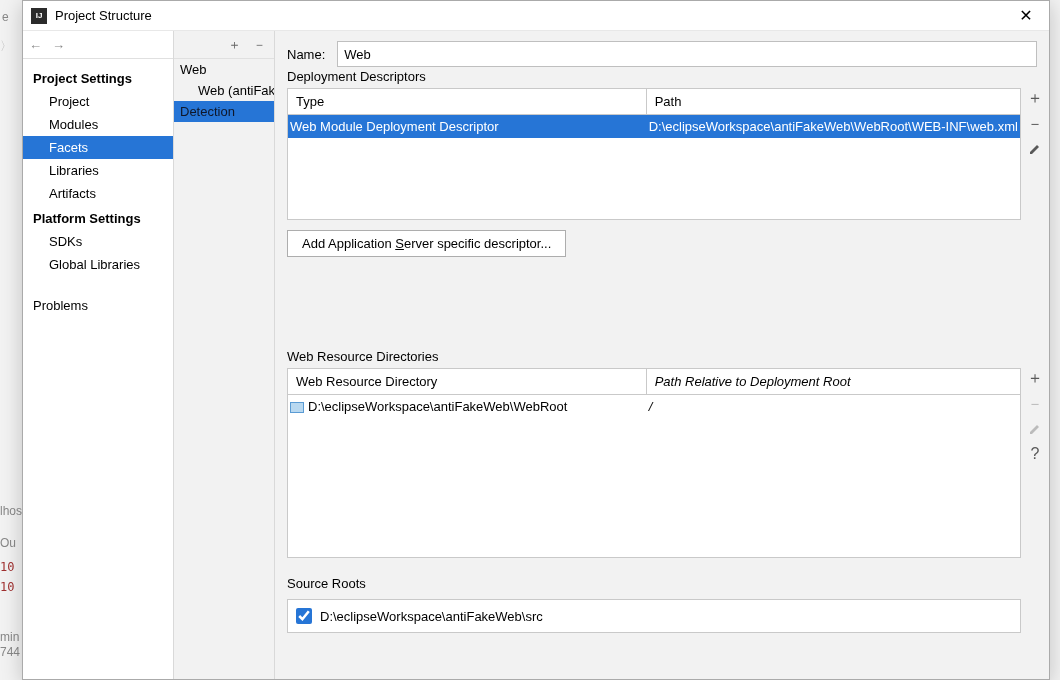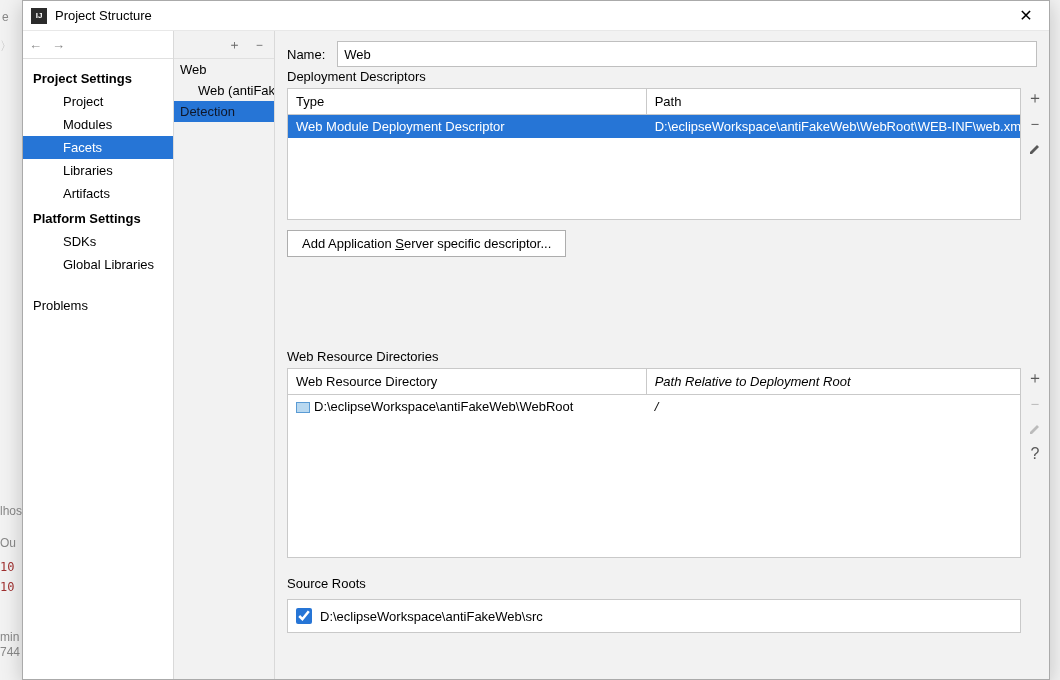--- a/index.html
+++ b/index.html
@@ -34,21 +34,21 @@
 .dialog-body { flex: 1; display: flex; overflow: hidden; }
 
 
 .sidebar {
   width: 151px; background: #fff; border-right: 1px solid #d9d9d9;
   display: flex; flex-direction: column;
 }
 .sidebar-nav { height: 28px; border-bottom: 1px solid #e0e0e0; display:flex; align-items:center; padding:0 6px; gap:10px; color:#888;}
 .sidebar-content { flex: 1; overflow: auto; padding-top: 6px; }
 .side-heading { font-weight: bold; padding: 6px 10px 4px 10px; }
-.side-item { padding: 4px 10px 4px 40px; cursor: pointer; }
+.side-item { padding: 4px 10px 4px 26px; cursor: pointer; }
 .side-item.selected { background: #2675d6; color: #fff; }
 
 
 .tree-panel {
   width: 101px; background: #f2f2f2; border-right: 1px solid #d9d9d9;
   display: flex; flex-direction: column;
 }
 .tree-toolbar { height: 28px; border-bottom: 1px solid #e0e0e0; display:flex; align-items:center; justify-content:flex-end; padding:0 8px; gap:12px; color:#666; font-size:16px;}
 .tree-content { flex:1; overflow:hidden; }
 .tree-row { padding: 3px 6px; white-space: nowrap; overflow: hidden; cursor:pointer;}
@@ -65,21 +65,21 @@
 
 .section-label { padding: 2px 0 4px 0; }
 
 .table-wrap { display:flex; padding-right: 0; }
 .table-box { flex:1; border: 1px solid #c9c9c9; background: #fff; }
 .table-header { display:flex; border-bottom: 1px solid #c9c9c9; }
 .th { padding: 5px 8px; }
 .th:first-child { border-right: 1px solid #c9c9c9; }
 .table-row { display:flex; }
 .table-row.selected { background: #2675d6; color:#fff; }
-.td { padding: 4px 8px; white-space: nowrap; overflow: hidden; }
+.td { padding: 4px 2px; white-space: nowrap; overflow: hidden; }
 
 .dd-table-box { height: 132px; }
 .dd-table-box .th:first-child, .dd-table-box .td:first-child { width: 49%; }
 .dd-table-box .th:last-child, .dd-table-box .td:last-child { width: 51%; }
 
 .side-buttons { width: 28px; display:flex; flex-direction:column; align-items:center; gap:10px; padding-top:2px; color:#595959; }
 .side-buttons .btn { cursor:pointer; font-size:16px; line-height:1;}
 .side-buttons .btn.disabled { color:#bbb; cursor:default;}
 
 .add-desc-row { padding: 10px 0 0 0; }

